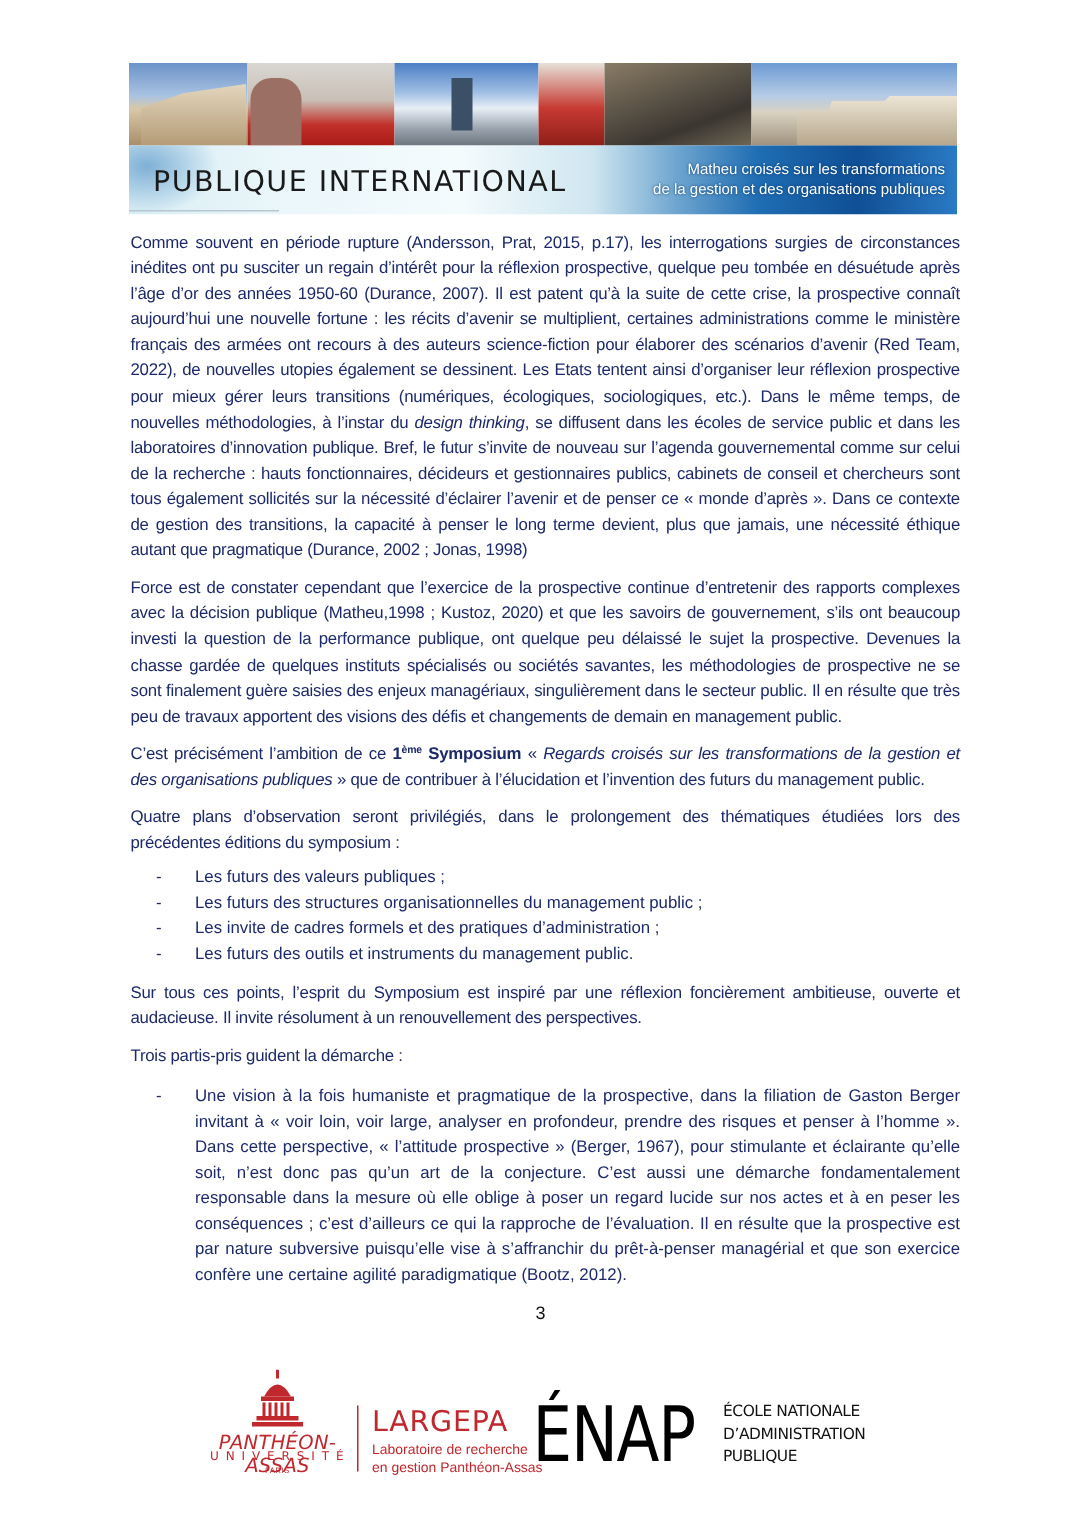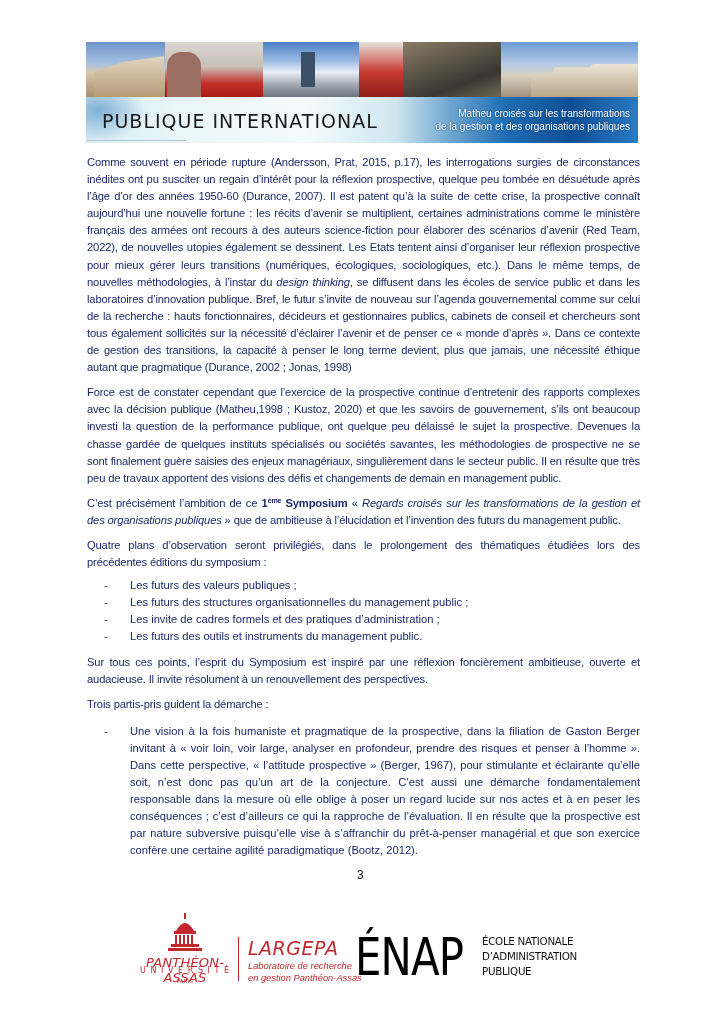--- a/index.html
+++ b/index.html
@@ -43,21 +43,21 @@
   .page-num { position: absolute; left: 357px; top: 868px; font-size: 12px; color: #111; font-family: "Liberation Sans", sans-serif; }
 
   
   .footer { position: absolute; left: 0; top: 905px; width: 724px; height: 95px; }
   .pa-logo { position: absolute; left: 140px; top: 8px; width: 90px; height: 75px; text-align: center; color: #c0282d; }
   .pa-dome { position: absolute; left: 27px; top: 0; width: 36px; height: 40px; }
   .pa-name { position: absolute; left: 0; top: 42px; width: 90px; font-size: 13px; letter-spacing: 0.2px; font-family: "DejaVu Sans", sans-serif; font-style: italic; }
   .pa-univ { position: absolute; left: 0; top: 53px; width: 90px; font-size: 8px; letter-spacing: 4.6px; font-family: "DejaVu Sans", sans-serif; }
   .pa-paris { position: absolute; left: 0; top: 65px; width: 90px; font-size: 5px; letter-spacing: 0.5px; font-family: "DejaVu Sans", sans-serif; }
   .divider { position: absolute; left: 238px; top: 32px; width: 1px; height: 44px; background: #c0282d; }
-  .largepa { position: absolute; left: 248px; top: 32px; color: #c0282d; font-style: italic; }
+  .largepa { position: absolute; left: 248px; top: 32px; color: #c0282d; }
   .largepa-title { font-size: 19px; font-family: "DejaVu Sans", sans-serif; letter-spacing: 0.5px; line-height: 22px; }
   .largepa-sub { font-size: 9.3px; line-height: 11.5px; margin-top: 2px; }
   .enap { position: absolute; left: 355px; top: 26px; font-size: 51px; font-family: "DejaVu Sans", sans-serif; color: #000; line-height: 54px; letter-spacing: -1px; transform: scaleX(0.82); transform-origin: left top; }
   .enap-sub { position: absolute; left: 482px; top: 29px; font-size: 10.3px; line-height: 15px; color: #111; font-family: "DejaVu Sans", sans-serif; letter-spacing: -0.3px; }
 </style>
 </head>
 <body>
 
 <div class="banner">
   <div class="photos">
@@ -76,21 +76,21 @@
     </div>
     <div class="strip-line"></div>
   </div>
 </div>
 
 <div class="content">
   <p><span>Comme souvent en période rupture (Andersson, Prat, 2015, p.17), les interrogations surgies de circonstances inédites ont pu susciter un regain d’intérêt pour la réflexion prospective, quelque peu tombée en désuétude après l’âge d’or des années 1950-60 (Durance, 2007). Il est patent qu’à la suite de cette crise, la prospective connaît aujourd’hui une nouvelle fortune : les récits d’avenir se multiplient, certaines administrations comme le ministère français des armées ont recours à des auteurs science-fiction pour élaborer des scénarios d’avenir (Red Team, 2022), de nouvelles utopies également se dessinent. Les Etats tentent ainsi d’organiser leur réflexion prospective pour mieux gérer leurs transitions (numériques, écologiques, sociologiques, etc.). Dans le même temps, de nouvelles méthodologies, à l’instar du </span><span class="it">design thinking</span><span>, se diffusent dans les écoles de service public et dans les laboratoires d’innovation publique. Bref, le futur s’invite de nouveau sur l’agenda gouvernemental comme sur celui de la recherche : hauts fonctionnaires, décideurs et gestionnaires publics, cabinets de conseil et chercheurs sont tous également sollicités sur la nécessité d’éclairer l’avenir et de penser ce « monde d’après ». Dans ce contexte de gestion des transitions, la capacité à penser le long terme devient, plus que jamais, une nécessité éthique autant que pragmatique (Durance, 2002 ; Jonas, 1998)</span></p>
 
   <p>Force est de constater cependant que l’exercice de la prospective continue d’entretenir des rapports complexes avec la décision publique (Matheu,1998 ; Kustoz, 2020) et que les savoirs de gouvernement, s’ils ont beaucoup investi la question de la performance publique, ont quelque peu délaissé le sujet la prospective. Devenues la chasse gardée de quelques instituts spécialisés ou sociétés savantes, les méthodologies de prospective ne se sont finalement guère saisies des enjeux managériaux, singulièrement dans le secteur public. Il en résulte que très peu de travaux apportent des visions des défis et changements de demain en management public.</p>
 
-  <p><span>C’est précisément l’ambition de ce </span><span class="b"><span>1</span><sup>ème</sup><span> Symposium</span></span><span> « </span><span class="it">Regards croisés sur les transformations de la gestion et des organisations publiques</span><span> » que de ambitieuse à l’élucidation et l’invention des futurs du management public.</span></p>
+  <p><span>C’est précisément l’ambition de ce </span><span class="b"><span>1</span><sup>ème</sup><span> Symposium</span></span><span> « </span><span class="it">Regards croisés sur les transformations de la gestion et des organisations publiques</span><span> » que de contribuer à l’élucidation et l’invention des futurs du management public.</span></p>
 
   <p style="margin-bottom:6px;">Quatre plans d’observation seront privilégiés, dans le prolongement des thématiques étudiées lors des précédentes éditions du symposium :</p>
 
   <ul class="dash">
     <li>Les futurs des valeurs publiques ;</li>
     <li>Les futurs des structures organisationnelles du management public ;</li>
     <li>Les invite de cadres formels et des pratiques d’administration ;</li>
     <li>Les futurs des outils et instruments du management public.</li>
   </ul>
 

